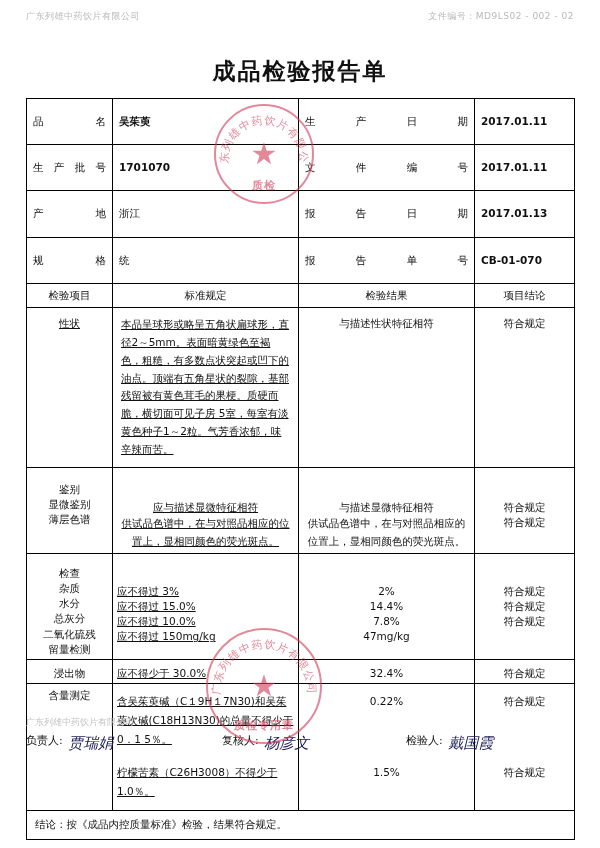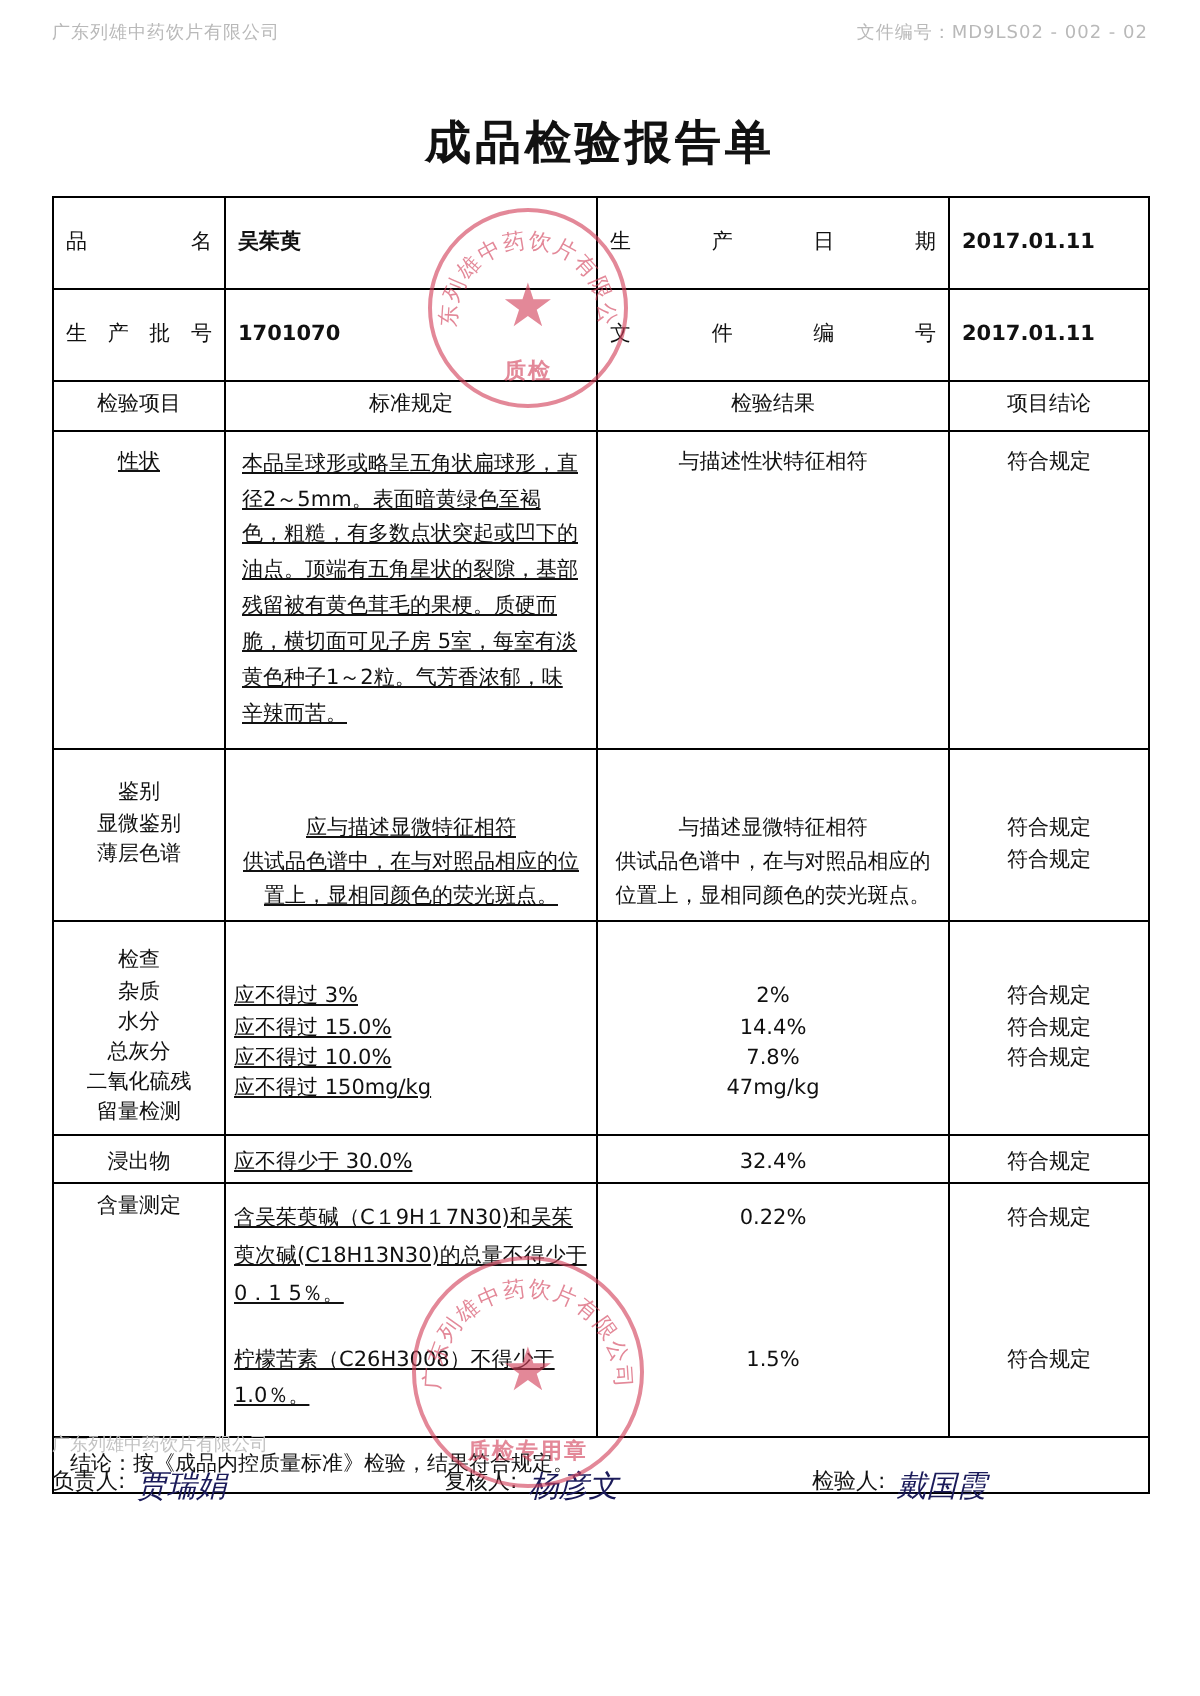--- a/index.html
+++ b/index.html
@@ -245,20 +245,32 @@
       <td class="lbl">品　名</td>
       <td class="val">吴茱萸</td>
       <td class="lbl2">生产日期</td>
       <td class="val">2017.01.11</td>
     </tr>
     <tr>
       <td class="lbl">生产批号</td>
       <td class="val">1701070</td>
       <td class="lbl2">文件编号</td>
       <td class="val">2017.01.11</td>
+    </tr>
+    <tr>
+      <td class="lbl">产　地</td>
+      <td class="val plain">浙江</td>
+      <td class="lbl2">报告日期</td>
+      <td class="val">2017.01.13</td>
+    </tr>
+    <tr>
+      <td class="lbl">规　格</td>
+      <td class="val plain">统</td>
+      <td class="lbl2">报告单号</td>
+      <td class="val">CB-01-070</td>
     </tr>
 
     <tr class="colhead">
       <td>检验项目</td>
       <td>标准规定</td>
       <td>检验结果</td>
       <td>项目结论</td>
     </tr>
 
     <tr>

